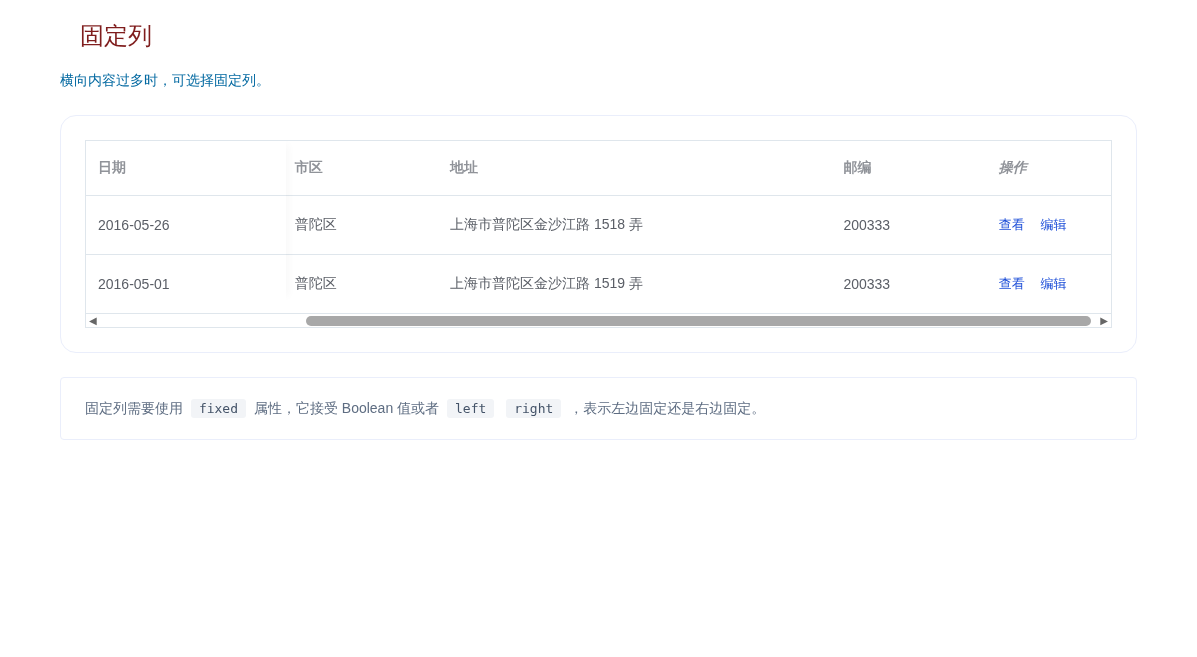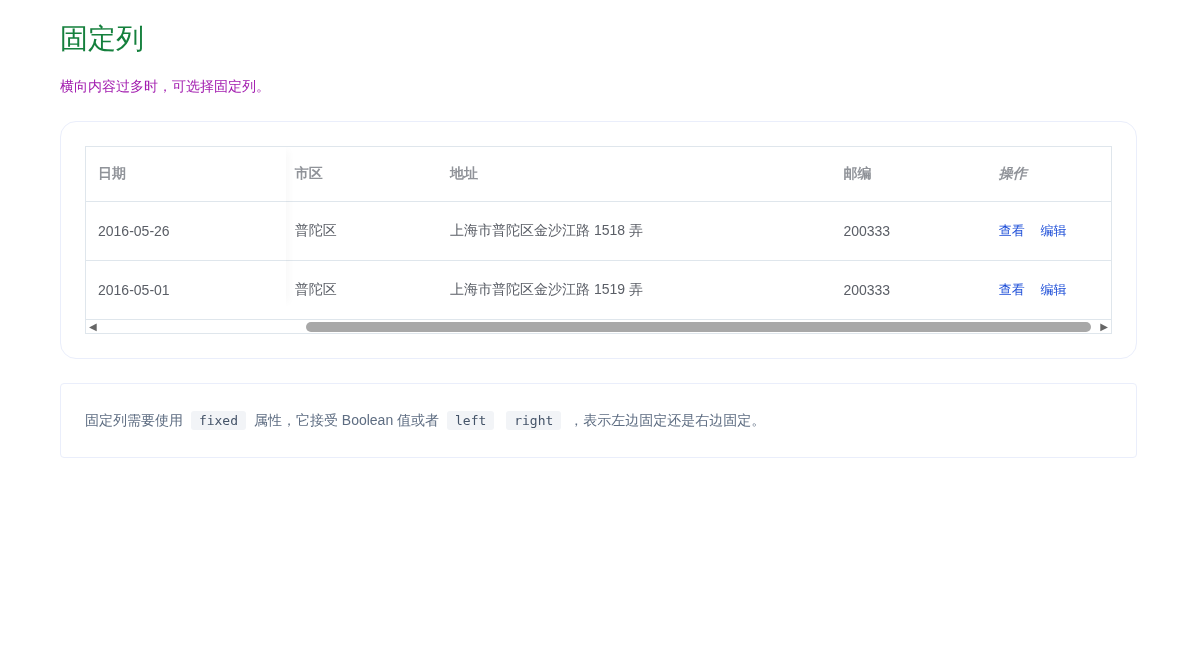--- a/index.html
+++ b/index.html
@@ -4,27 +4,28 @@
 <style>
   * { box-sizing: border-box; margin: 0; padding: 0; }
   body {
     font-family: "Helvetica Neue", Helvetica, "PingFang SC", "Hiragino Sans GB", "Microsoft YaHei", Arial, sans-serif;
     background: #fff;
     color: #5e6d82;
     font-size: 14px;
     padding: 20px 60px;
   }
   h2 {
-    font-size: 28px;
-    color: #15803d;
+    font-size: 24px;
+    color: #7f1d1d;
     font-weight: 400;
     margin-bottom: 20px;
+    margin-left: 20px;
   }
   .desc {
-    color: #a21caf;
+    color: #0369a1;
     font-size: 14px;
     margin-bottom: 25px;
   }
   .demo-box {
     border: 1px solid #eaeefb;
     border-radius: 16px;
     padding: 24px;
     margin-bottom: 24px;
   }
   .table-wrapper {
@@ -90,21 +91,21 @@
     font-size: 10px;
     color: #666;
     padding: 0 3px;
     user-select: none;
   }
   .arrow.right { margin-left: auto; }
   .note-box {
     border: 1px solid #eaeefb;
     background: #fff;
     border-radius: 4px;
-    padding: 24px 24px;
+    padding: 18px 24px;
     color: #5e6d82;
     line-height: 1.8;
     font-size: 14px;
   }
   code {
     background: #f2f4f7;
     color: #445368;
     padding: 2px 8px;
     border-radius: 3px;
     font-family: Menlo, Monaco, Consolas, monospace;

